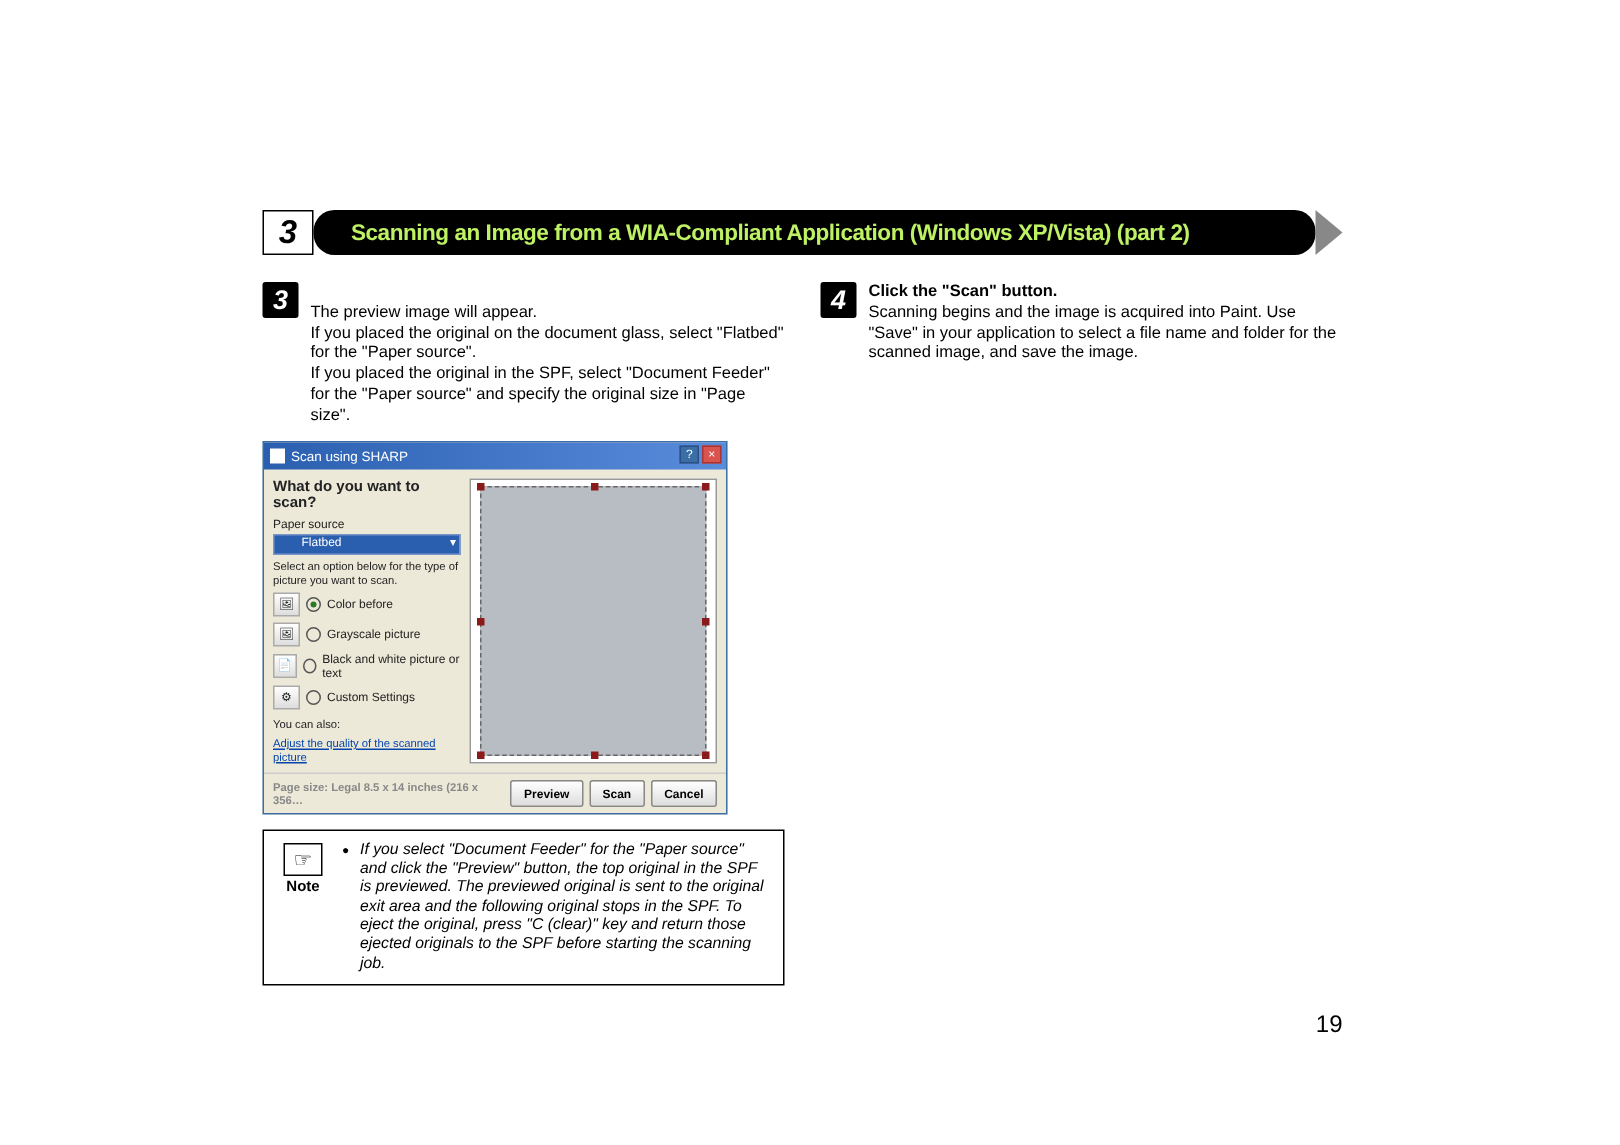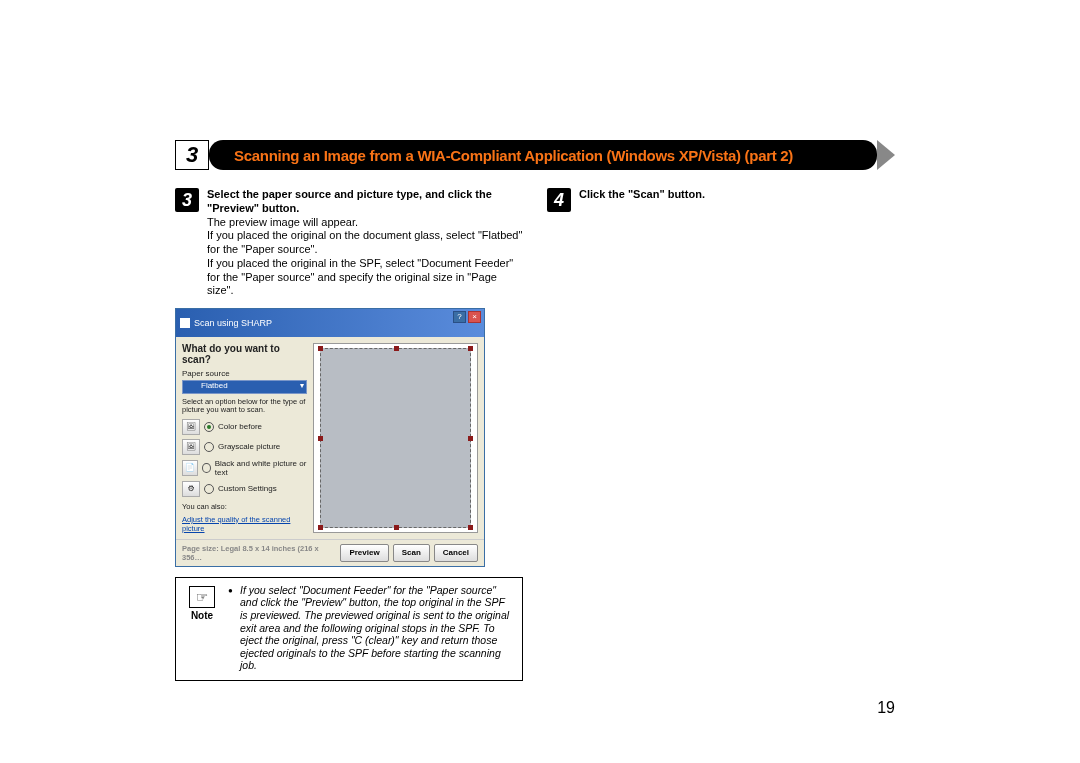--- a/index.html
+++ b/index.html
@@ -31,21 +31,21 @@
     align-items: center;
     justify-content: center;
     font-size: 22px;
     font-weight: bold;
     font-style: italic;
     box-sizing: border-box;
   }
   .section-title-bar {
     flex: 1;
     background: #000;
-    color: #f97316;
+    color: #bef264;
     font-size: 15px;
     font-weight: bold;
     display: flex;
     align-items: center;
     padding: 0 25px;
     letter-spacing: -0.3px;
     border-radius: 14px;
   }
   .arrow-right {
     width: 0;
@@ -96,21 +96,21 @@
   .dialog {
     width: 308px;
     border: 1px solid #3a6ea5;
     margin-top: 6px;
     font-size: 9px;
     background: #ece9d8;
   }
   .dlg-title {
     background: linear-gradient(to right, #2a5fb0, #5a8cdc);
     color: #fff;
-    height: 28px;
+    height: 18px;
     display: flex;
     align-items: center;
     padding: 0 4px;
     font-size: 9px;
     position: relative;
   }
   .dlg-title-icon {
     width: 10px;
     height: 10px;
     background: #fff;
@@ -352,21 +352,21 @@
     <div class="section-title-bar">Scanning an Image from a WIA-Compliant Application (Windows XP/Vista) (part 2)</div>
     <div class="arrow-right"></div>
   </div>
 
   <div class="columns">
 
     <div class="col">
       <div class="step">
         <div class="step-num">3</div>
         <div class="step-body">
-          <span class="step-title">Select the paper source and picture type, and click the "Preview" button.</span><br>
+          <br>
           <span class="step-text">The preview image will appear.</span><br>
           <span class="step-text">If you placed the original on the document glass, select "Flatbed" for the "Paper source".</span><br>
           <span class="step-text">If you placed the original in the SPF, select "Document Feeder" for the "Paper source" and specify the original size in "Page size".</span>
         </div>
       </div>
 
       <div class="dialog">
         <div class="dlg-title">
           <span class="dlg-title-icon"></span>
           <span>Scan using SHARP</span>
@@ -438,21 +438,21 @@
           </ul>
         </div>
       </div>
     </div>
 
     <div class="col">
       <div class="step">
         <div class="step-num">4</div>
         <div class="step-body">
           <span class="step-title">Click the "Scan" button.</span><br>
-          <br>
+          <span class="step-text">Scanning begins and the image is acquired into Paint. Use "Save" in your application to select a file name and folder for the scanned image, and save the image.</span><br>
         </div>
       </div>
     </div>
 
   </div>
 
   <div class="page-number">19</div>
 </div>
 
 </body></html>

